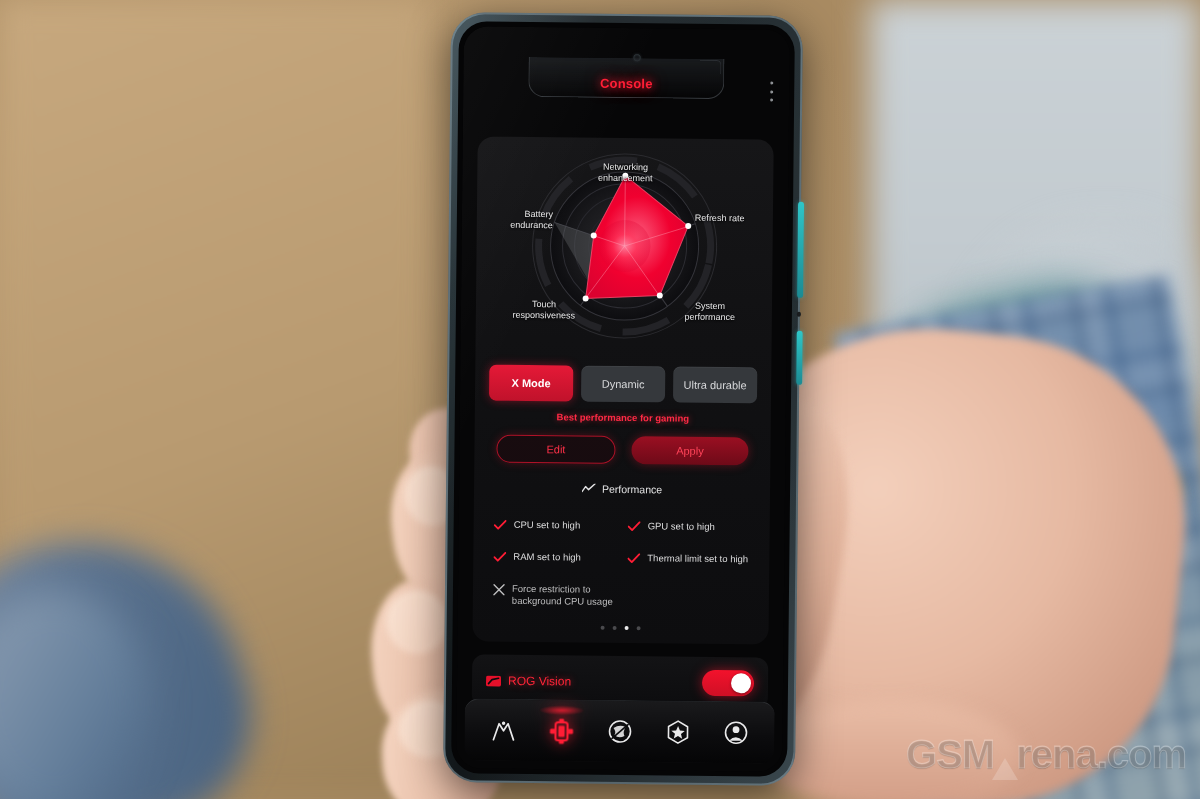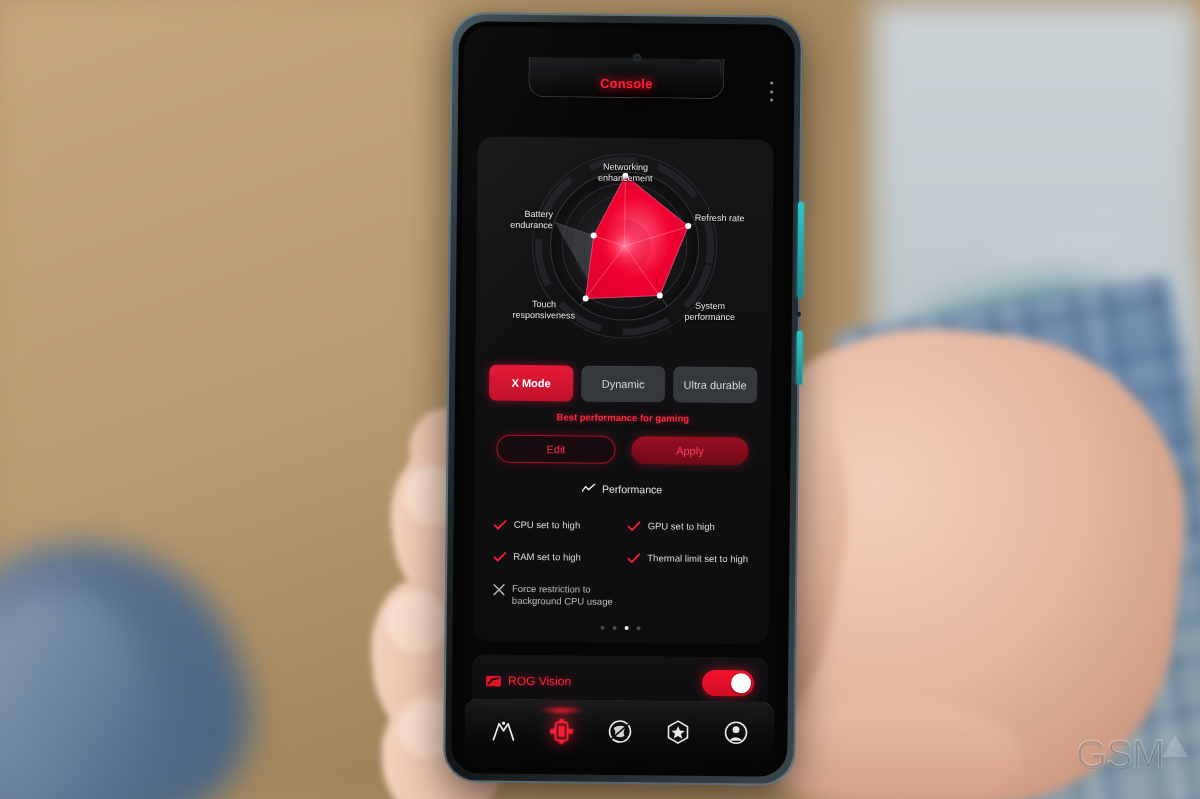--- a/index.html
+++ b/index.html
@@ -311,25 +311,25 @@
   .nav-item.active{ filter:drop-shadow(0 0 7px rgba(255,30,50,.85)); }
   .nav-glow{
     position:absolute; left:50%; top:-5px; transform:translateX(-50%);
     width:46px; height:10px; border-radius:50%;
     background:radial-gradient(ellipse,rgba(255,30,50,.75),rgba(255,30,50,0) 70%);
   }
 
   
   .wm{
     position:absolute; right:14px; bottom:22px;
-    font-size:40px; font-weight:normal; letter-spacing:-1px;
+    font-size:40px; font-weight:bold; letter-spacing:-1px;
     color:rgba(255,255,255,.13);
     text-shadow:0 1px 1px rgba(0,0,0,.22);
     -webkit-text-stroke:1px rgba(255,255,255,.28);
-    display:flex; align-items:flex-start;
+    display:flex; align-items:flex-end;
   }
   .wm .tri{
     display:inline-block; width:0; height:0;
     border-left:13px solid transparent; border-right:13px solid transparent;
     border-bottom:22px solid rgba(255,255,255,.20);
     margin:0 -2px; transform:translateY(3px);
   }
   .glass{
     position:absolute; inset:0; border-radius:24px; pointer-events:none;
     background:linear-gradient(115deg,rgba(255,255,255,.035) 0%,rgba(255,255,255,0) 30%);
@@ -583,13 +583,14 @@
 
       </div>
       <div class="glass"></div>
     </div>
   </div>
 </div>
 
 <div class="wm">
   <span>GSM</span>
   <span class="tri"></span>
+  <span>rena.com</span>
 </div>
 
 </body></html>

